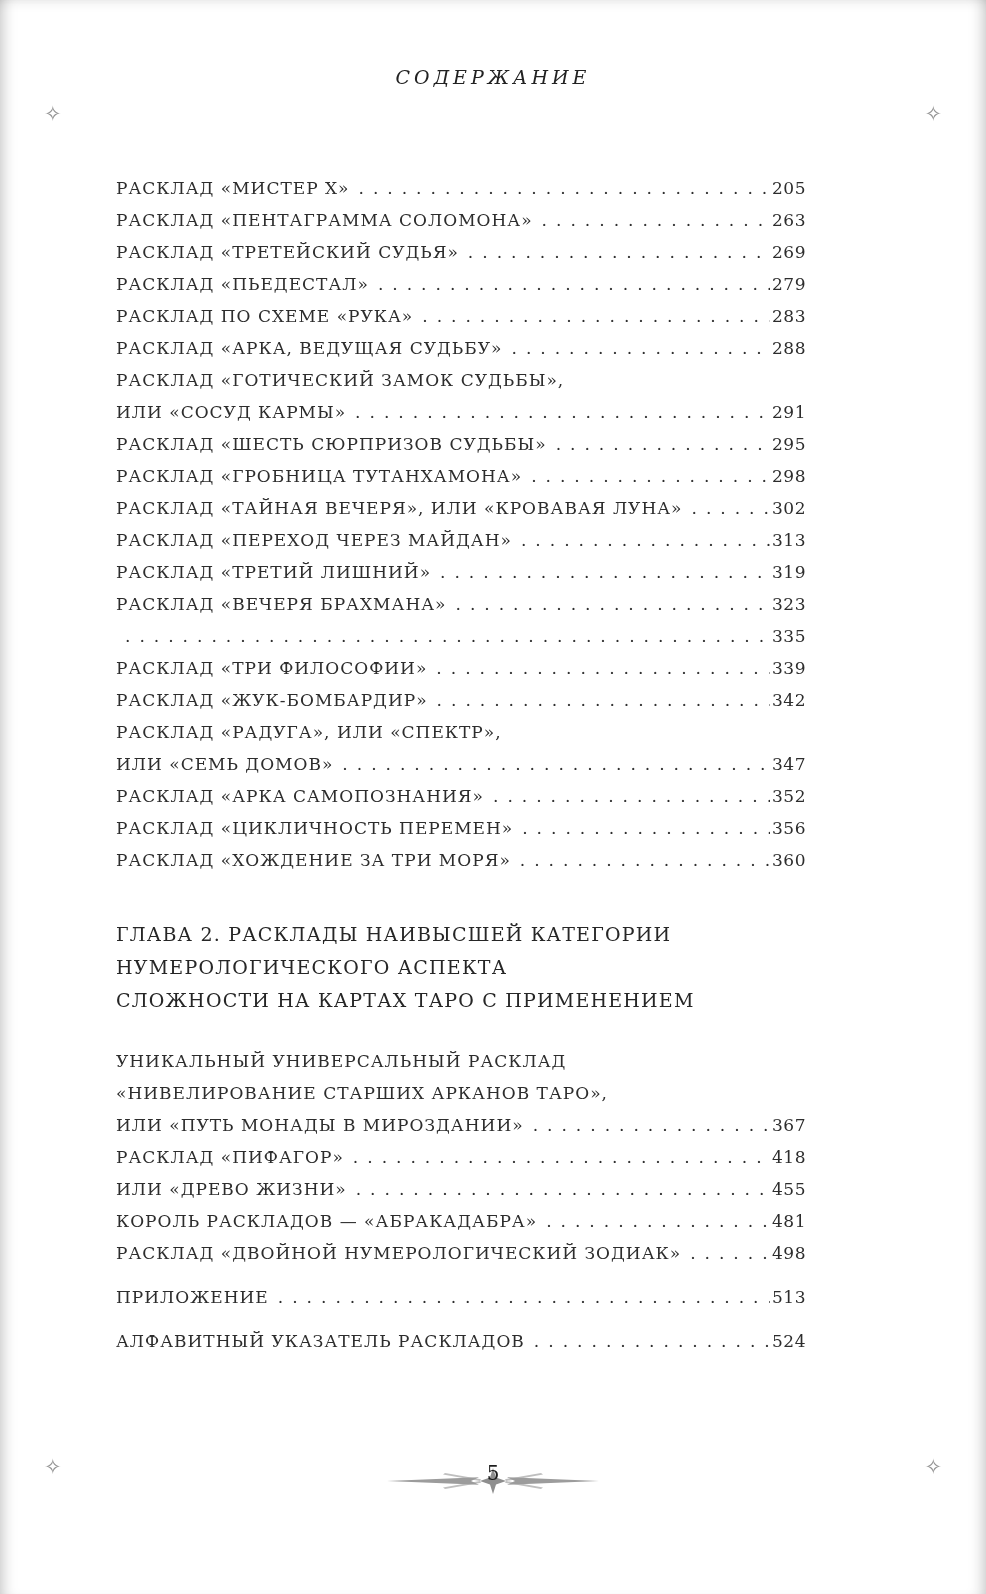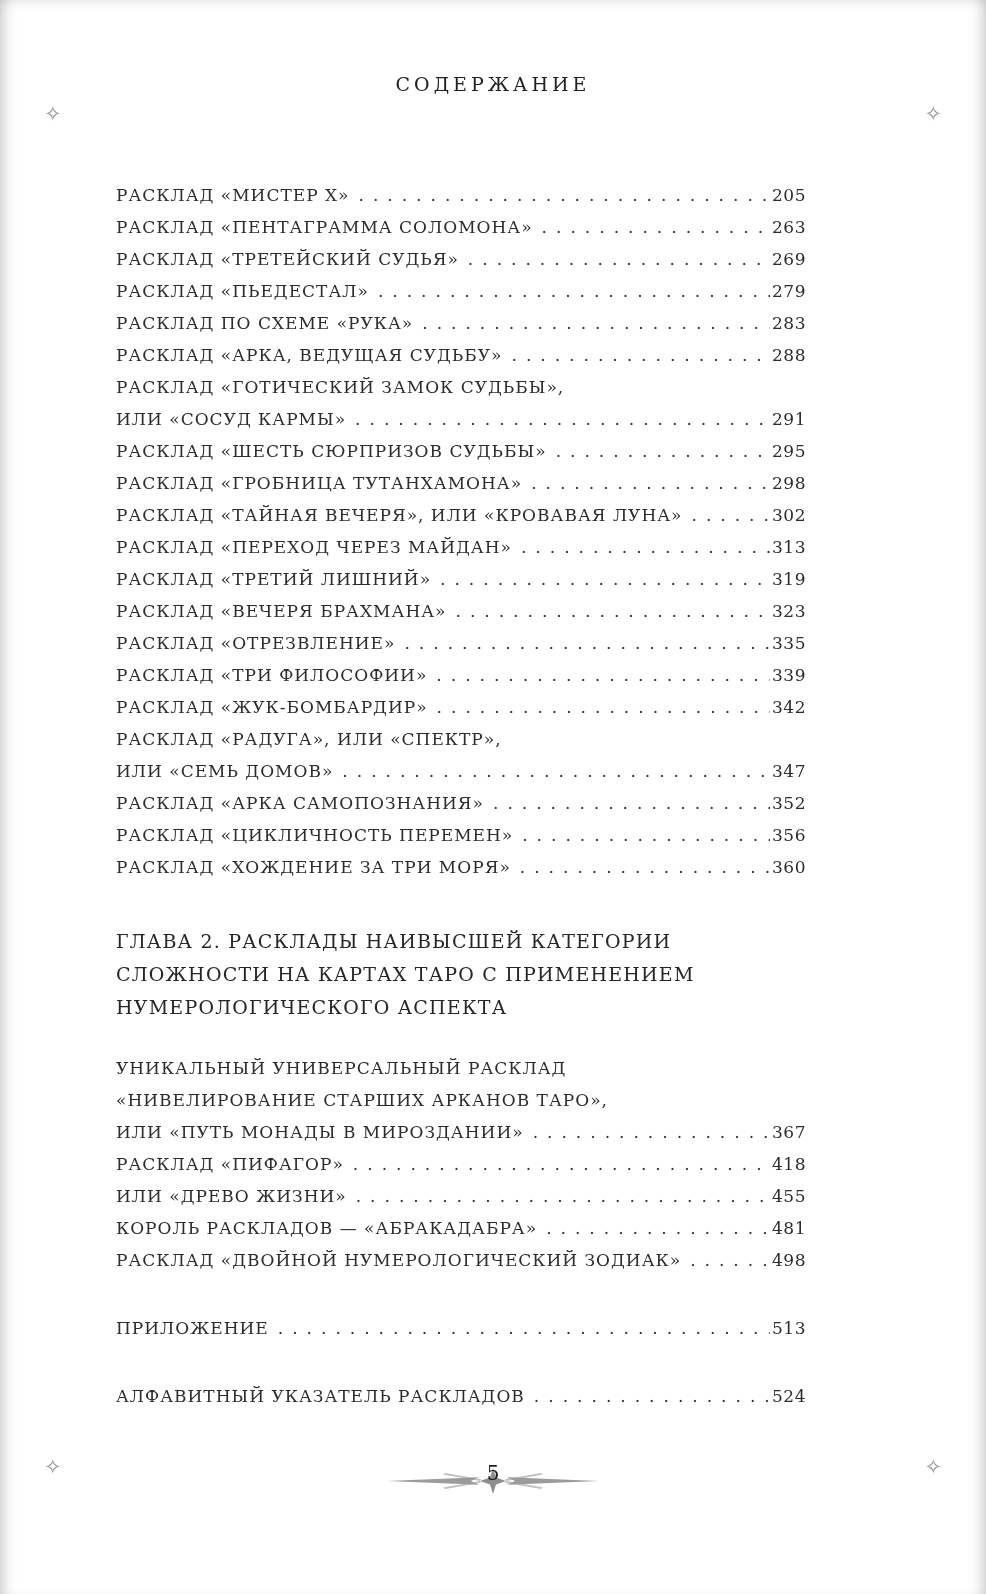--- a/index.html
+++ b/index.html
@@ -20,38 +20,39 @@
     inset: 0;
     pointer-events: none;
     box-shadow:
       inset 14px 0 16px -13px rgba(0,0,0,0.28),
       inset -14px 0 16px -13px rgba(0,0,0,0.28),
       inset 0 12px 14px -12px rgba(0,0,0,0.12);
     z-index: 5;
   }
 
   .doc-title {
-    margin: 17px;
+    margin: 10px;
     padding-top: 56px;
     text-align: center;
     font-size: 19px;
     font-weight: normal;
     letter-spacing: 4px;
     color: #222222;
+    font-style: italic;
   }
 
   .toc {
     width: 690px;
     margin: 84px 0 0 116px;
     font-size: 17px;
     letter-spacing: 1px;
   }
 
   .toc-section { margin: 0; }
-  .toc-section.spaced { margin-top: 36px; }
+  .toc-section.spaced { margin-top: 12px; }
 
   .entry-row {
     display: flex;
     align-items: center;
     line-height: 32px;
     white-space: nowrap;
   }
   .entry-text { flex: 0 0 auto; }
   .leader {
     flex: 1 1 auto;
@@ -219,21 +220,20 @@
         </div>
         <div class="toc-entry">
           <div class="entry-row">
             <span class="entry-text">РАСКЛАД «ВЕЧЕРЯ БРАХМАНА»</span>
             <span class="leader" aria-hidden="true">............................................................................................................................................</span>
             <span class="pagenum">323</span>
           </div>
         </div>
         <div class="toc-entry">
           <div class="entry-row">
-            <span class="entry-text">РАСКЛАД «ОТРЕЗВЛЕНИЕ»</span>
             <span class="leader" aria-hidden="true">............................................................................................................................................</span>
             <span class="pagenum">335</span>
           </div>
         </div>
         <div class="toc-entry">
           <div class="entry-row">
             <span class="entry-text">РАСКЛАД «ТРИ ФИЛОСОФИИ»</span>
             <span class="leader" aria-hidden="true">............................................................................................................................................</span>
             <span class="pagenum">339</span>
           </div>
@@ -273,22 +273,22 @@
           <div class="entry-row">
             <span class="entry-text">РАСКЛАД «ХОЖДЕНИЕ ЗА ТРИ МОРЯ»</span>
             <span class="leader" aria-hidden="true">............................................................................................................................................</span>
             <span class="pagenum">360</span>
           </div>
         </div>
       </section>
       <section class="toc-section">
         <div class="chapter-heading">
           <div>ГЛАВА 2. РАСКЛАДЫ НАИВЫСШЕЙ КАТЕГОРИИ</div>
+          <div>НУМЕРОЛОГИЧЕСКОГО АСПЕКТА</div>
           <div>СЛОЖНОСТИ НА КАРТАХ ТАРО С ПРИМЕНЕНИЕМ</div>
-          <div>НУМЕРОЛОГИЧЕСКОГО АСПЕКТА</div>
         </div>
         <div class="toc-entry">
           <div class="entry-row">
             <span class="entry-text">УНИКАЛЬНЫЙ УНИВЕРСАЛЬНЫЙ РАСКЛАД</span>
           </div>
           <div class="entry-row">
             <span class="entry-text">«НИВЕЛИРОВАНИЕ СТАРШИХ АРКАНОВ ТАРО»,</span>
           </div>
           <div class="entry-row">
             <span class="entry-text">ИЛИ «ПУТЬ МОНАДЫ В МИРОЗДАНИИ»</span>

